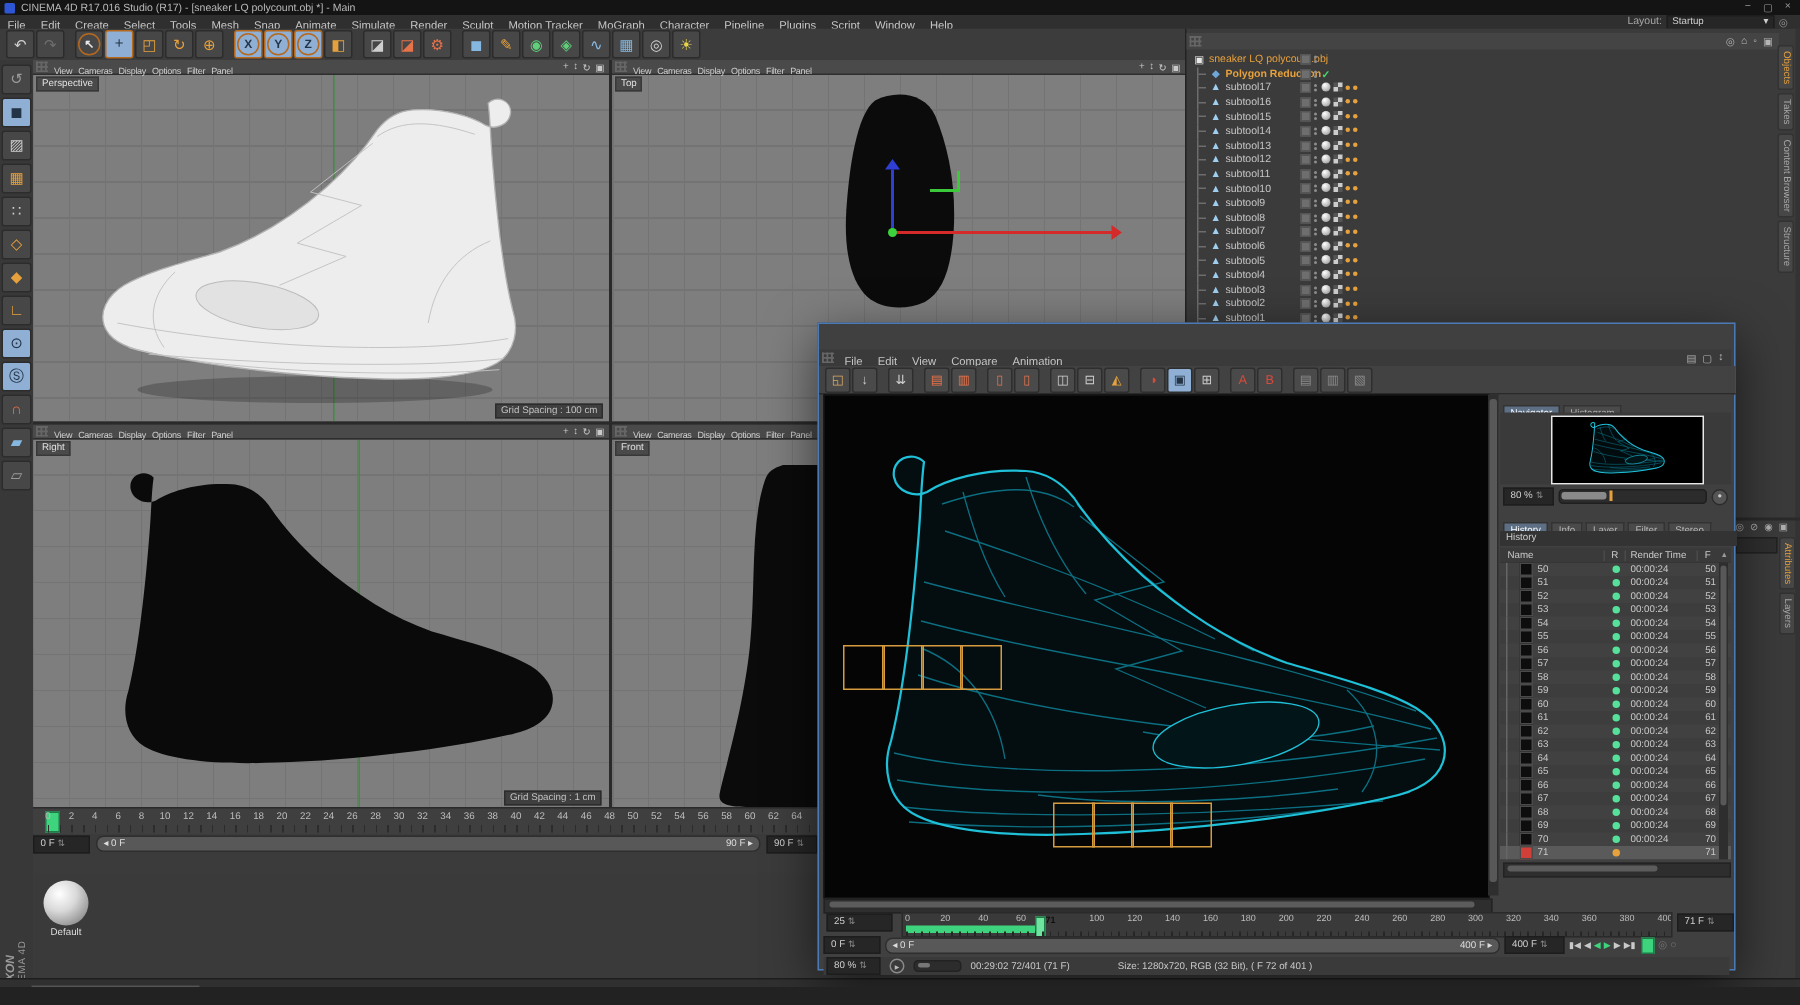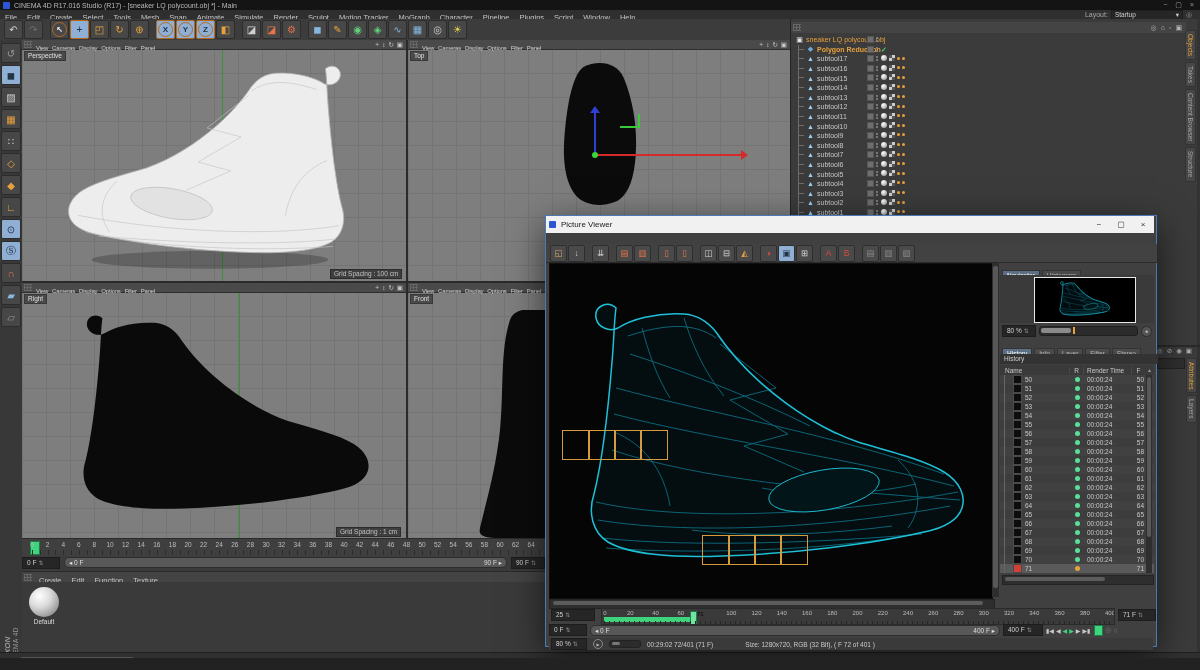--- a/index.html
+++ b/index.html
@@ -779,51 +779,47 @@
     <span class="pill" style="flex:1;">
       <span>◂ 0 F</span>
         <span>90 F ▸</span>
     </span>
     <span class="spin" style="width:26px;">
         <span>90 F</span>
         <span class="stp">⇅</span>
       </span>
   </div>
 
-  <div class="abs" id="matman-bar">
-    <span class="vp-grip"></span>
-    <span><span class="mi">Create</span><span class="mi">Edit</span><span class="mi">Function</span><span class="mi">Texture</span></span>
-  </div>
   <div class="abs" id="mat-area">
     <div id="mat-thumb">
       <div class="sph"></div>
       <div class="cap">Default</div>
     </div>
   </div>
   <div class="abs" id="brandstrip">
     <div id="brandtext">
       <div class="b1">MAXON</div>
       <div class="b2">CINEMA 4D</div>
     </div>
   </div>
 
   <div class="abs" id="statusbar">
     <span class="vp-grip" style="margin-left:3px;"></span>
     <div id="progressbox"></div>
     <span id="statusmsg">Reducing Polygons from 170956 to 51286</span>
   </div>
 
   <div class="abs" id="pv">
-    <div id="pv-titlebar">
-      <span class="appicon"></span>
-      <span class="t">Picture Viewer</span>
-      <span style="margin-left:auto;display:flex;">
-        <span class="pvwb">−</span>
-        <span class="pvwb">▢</span>
-        <span class="pvwb">×</span>
+    <div id="pv-menubar">
+      <span class="vp-grip"></span>
+      <span><span class="mi">File</span><span class="mi">Edit</span><span class="mi">View</span><span class="mi">Compare</span><span class="mi">Animation</span></span>
+      <span id="pv-menu-right">
+        <span>▤</span>
+        <span>▢</span>
+        <span>↕</span>
       </span>
     </div>
     <div id="pv-toolbar">
         <span class="pvtb">
           <span style="color: rgb(216, 169, 100);">◱</span>
         </span>
         <span class="pvtb">
           <span style="color: rgb(207, 207, 207);">↓</span>
         </span>
         <span class="pvsep"></span>

